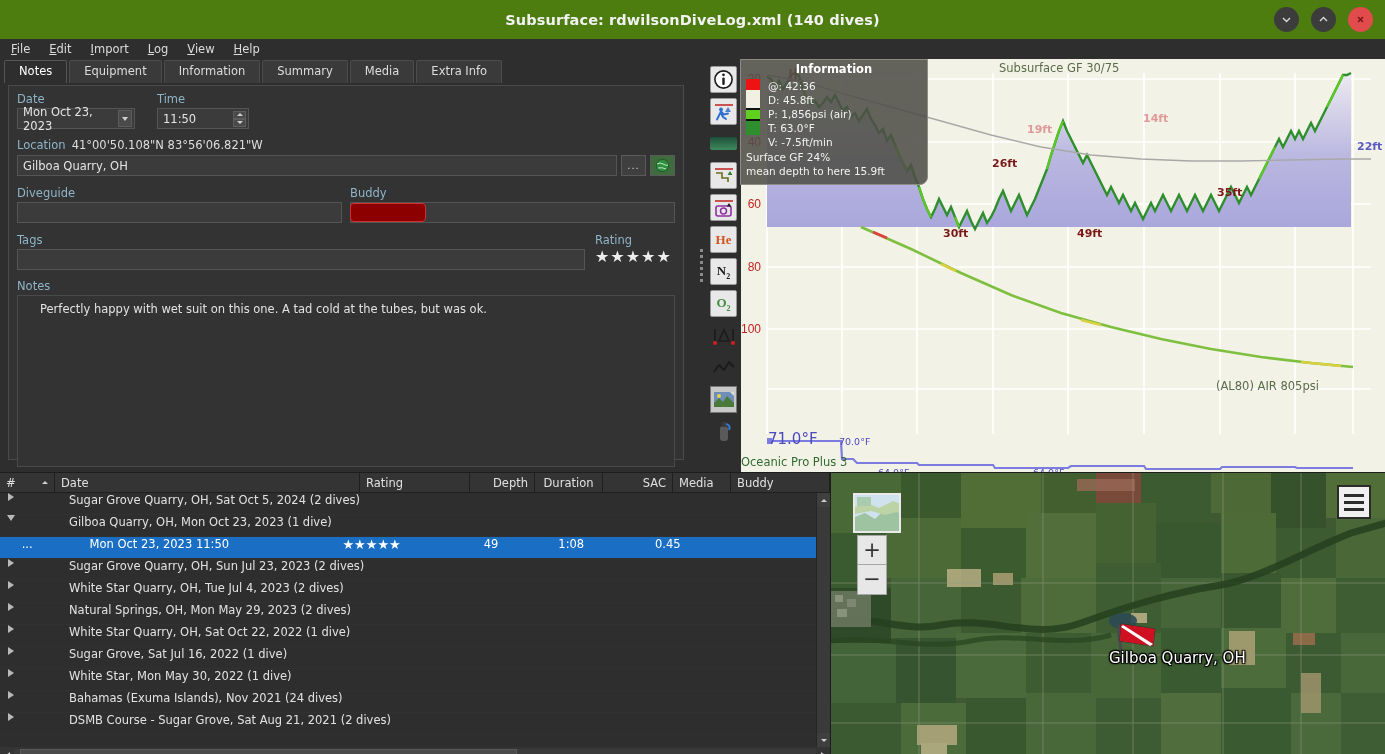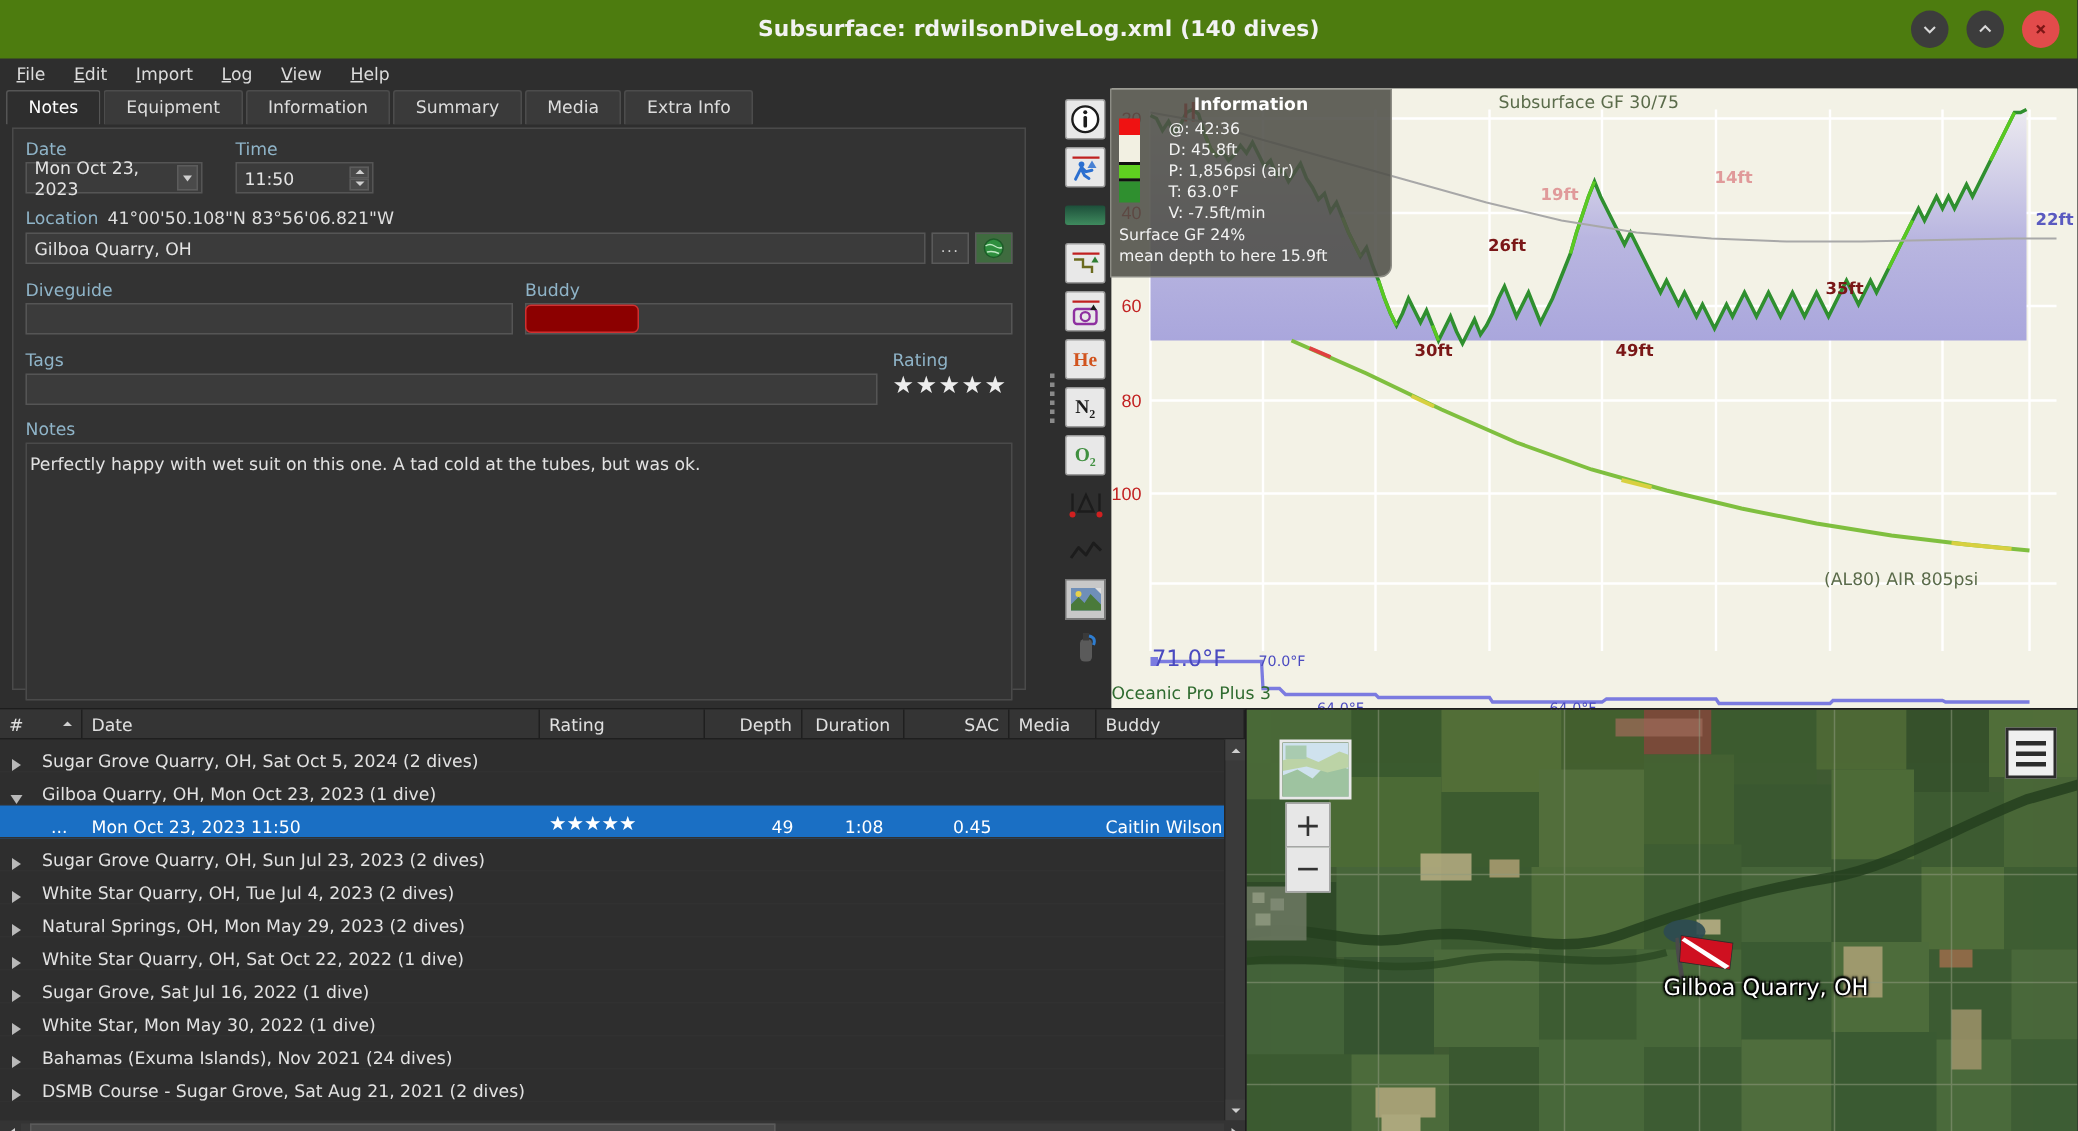--- a/index.html
+++ b/index.html
@@ -71,21 +71,21 @@
   .tri-usm { width:0;height:0;border-left:3px solid transparent;border-right:3px solid transparent;border-bottom:3.5px solid #cfcfcf;}
   .smallbtn {
     width: 25px; height: 21px; background: #3f3f3f; border: 1px solid #5a5a5a;
     display:flex;align-items:center;justify-content:center; cursor:pointer;
     font-size: 10px; color:#cfcfcf; letter-spacing:1px;
   }
   .stars { display:flex; gap:1px; }
   .star { font-size: 16px; color: #ededed; line-height: 16px; }
   #notesarea {
     background: #333333; border: 1px solid #4a4a4a; color: #e2e2e2;
-    font-size: 11.5px; padding: 6px 2px; width: 100%; height: 172px;
+    font-size: 11.5px; padding: 6px 22px; width: 100%; height: 172px;
     overflow: hidden;
   }
   
   #vsplit { width: 10px; background: #2e2e2e; display:flex;align-items:center;justify-content:center; }
   #vsplit .dots { display:flex; flex-direction:column; gap:3px; }
   #vsplit .dots i { width:3px;height:3px;background:#8a8a8a;display:block; }
   
   #profile { width: 679px; position: relative; background: #2e2e2e; }
   #proftools {
     position:absolute; left:0; top:0; width: 35px; height: 100%;
@@ -111,23 +111,24 @@
   }
   .hc.num { width: 55px; justify-content: space-between; }
   .hc.date { width: 305px; }
   .hc.rating { width: 110px; }
   .hc.depth { width: 65px; justify-content:flex-end; }
   .hc.duration { width: 68px; justify-content:center; }
   .hc.sac { width: 70px; justify-content:flex-end; }
   .hc.media { width: 58px; }
   .hc.buddy { flex: 1; }
   .trip-row, .dive-row {
-    height: 22px; display:flex; align-items:flex-end;
+    height: 22px; display:flex; align-items:flex-start;
     font-size: 11.5px; color:#e2e2e2; border-bottom: 1px solid #313131;
     cursor: default;
+    gap: 41px;
   }
   .dive-row.selected { background:#1a6fc4; color:#ffffff; }
   .exp { width: 22px; display:flex;align-items:center;justify-content:center; }
   .arrow-r { width:0;height:0;border-top:4.5px solid transparent;border-bottom:4.5px solid transparent;border-left:6px solid #b9b9b9;}
   .arrow-d { width:0;height:0;border-left:4.5px solid transparent;border-right:4.5px solid transparent;border-top:6px solid #b9b9b9;}
   .cell { padding: 0 6px; overflow:hidden; white-space:nowrap; }
   .c-num { width: 55px; text-align:right; padding-right:10px; }
   .c-date { width: 305px; }
   .c-rating { width: 110px; display:flex; align-items:center; }
   .c-rating .star { font-size: 13px; color:#ffffff; }
@@ -565,21 +566,21 @@
 
       <span class="ctext" style="left:475px; top:320px; color:#5a6b4a; font-size:11.5px;">(AL80) AIR  805psi</span>
 
       <span class="ctext" style="left:258px; top:2px; color:#5a6b4a; font-size:11.5px;">Subsurface GF 30/75</span>
 
       <span class="ctext" style="left:0px; top:396px; color:#2f6b2f; font-size:11.5px;">Oceanic Pro Plus 3</span>
 
       <div style="position:absolute; left:-1px; top:0px; width:188px; background:rgba(78,78,72,.88);
                   border:1px solid #8d8d85; border-radius:0 0 8px 0; padding:2px 5px 6px 5px; color:#f2f2f2;">
         <div style="text-align:center;font-size:11.5px;font-weight:bold;color:#ffffff;margin-bottom:3px;">Information</div>
-        <div style="display:flex; gap:19px;">
+        <div style="display:flex; gap:8px;">
           <div style="width:14px;">
             <div style="height:11px;background:#ef1212;"></div>
             <div style="height:18px;background:#f2f0e2;"></div>
             <div style="height:2px;background:#111;"></div>
             <div style="height:9px;background:#5fd020;"></div>
             <div style="height:2px;background:#111;"></div>
             <div style="height:14px;background:#2f8f2f;"></div>
           </div>
           <div style="font-size:10.5px; line-height:14px;">
             <div>@: 42:36</div>

